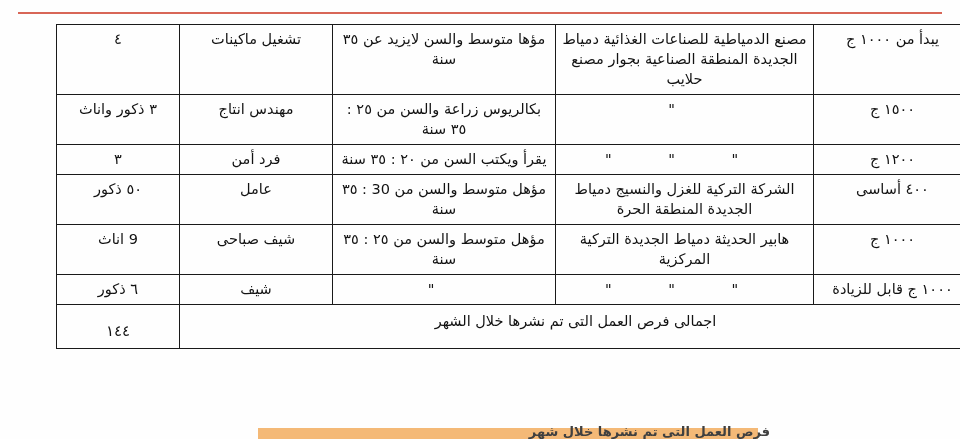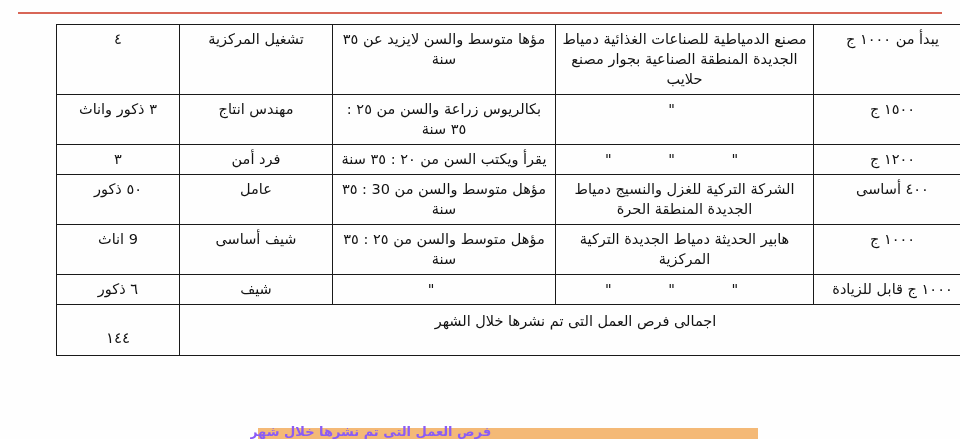--- a/index.html
+++ b/index.html
@@ -40,25 +40,25 @@
     background: #f0a24a;
     opacity: .75;
   }
   .bottom-text {
     position: absolute;
     left: 250px;
     top: 424px;
     width: 520px;
     height: 15px;
     overflow: hidden;
-    text-align: left;
+    text-align: right;
     direction: rtl;
     font-size: 13px;
     font-weight: bold;
-    color: #8b5cf6;
+    color: #404040;
     line-height: 15px;
     white-space: nowrap;
   }
 
   table.jobs {
     position: absolute;
     top: 24px;
     left: 56px;
     width: 850px;
     border-collapse: collapse;
@@ -87,38 +87,38 @@
     padding-top: 6px;
   }
   tr.total td.total-label {
     text-align: center;
     font-size: 14.5px;
     padding-top: 6px;
     padding-bottom: 6px;
   }
   tr.total td.total-count {
     font-size: 15px;
-    padding-top: 23px;
+    padding-top: 16px;
     padding-bottom: 6px;
   }
 </style>
 </head>
 <body>
 
 <div class="page">
 
   <div class="top-rule"></div>
 
   <table class="jobs">
     <tbody>
       <tr>
         <td class="c-salary">يبدأ من ١٠٠٠ ج</td>
         <td class="c-company">مصنع الدمياطية للصناعات الغذائية دمياط الجديدة المنطقة الصناعية بجوار مصنع حلايب</td>
         <td class="c-cond">مؤها متوسط والسن لايزيد عن ٣٥ سنة</td>
-        <td class="c-job">تشغيل المركزية</td>
+        <td class="c-job">تشغيل ماكينات</td>
         <td class="c-count">٤</td>
       </tr>
       <tr>
         <td class="c-salary">١٥٠٠ ج</td>
         <td class="c-company ditto">"</td>
         <td class="c-cond">بكالريوس زراعة والسن من ٢٥ : ٣٥ سنة</td>
         <td class="c-job">مهندس انتاج</td>
         <td class="c-count">٣ ذكور واناث</td>
       </tr>
       <tr>
@@ -132,21 +132,21 @@
         <td class="c-salary">٤٠٠ أساسى</td>
         <td class="c-company">الشركة التركية للغزل والنسيج دمياط الجديدة المنطقة الحرة</td>
         <td class="c-cond">مؤهل متوسط والسن من 30 : ٣٥ سنة</td>
         <td class="c-job">عامل</td>
         <td class="c-count">٥٠ ذكور</td>
       </tr>
       <tr>
         <td class="c-salary">١٠٠٠ ج</td>
         <td class="c-company">هابير الحديثة دمياط الجديدة التركية المركزية</td>
         <td class="c-cond">مؤهل متوسط والسن من ٢٥ : ٣٥ سنة</td>
-        <td class="c-job">شيف أساسى</td>
+        <td class="c-job">شيف صباحى</td>
         <td class="c-count">9 اناث</td>
       </tr>
       <tr>
         <td class="c-salary">١٠٠٠ ج قابل للزيادة</td>
         <td class="c-company ditto">"   "   "</td>
         <td class="c-cond ditto">"</td>
         <td class="c-job">شيف</td>
         <td class="c-count">٦ ذكور</td>
       </tr>
       <tr class="total">

